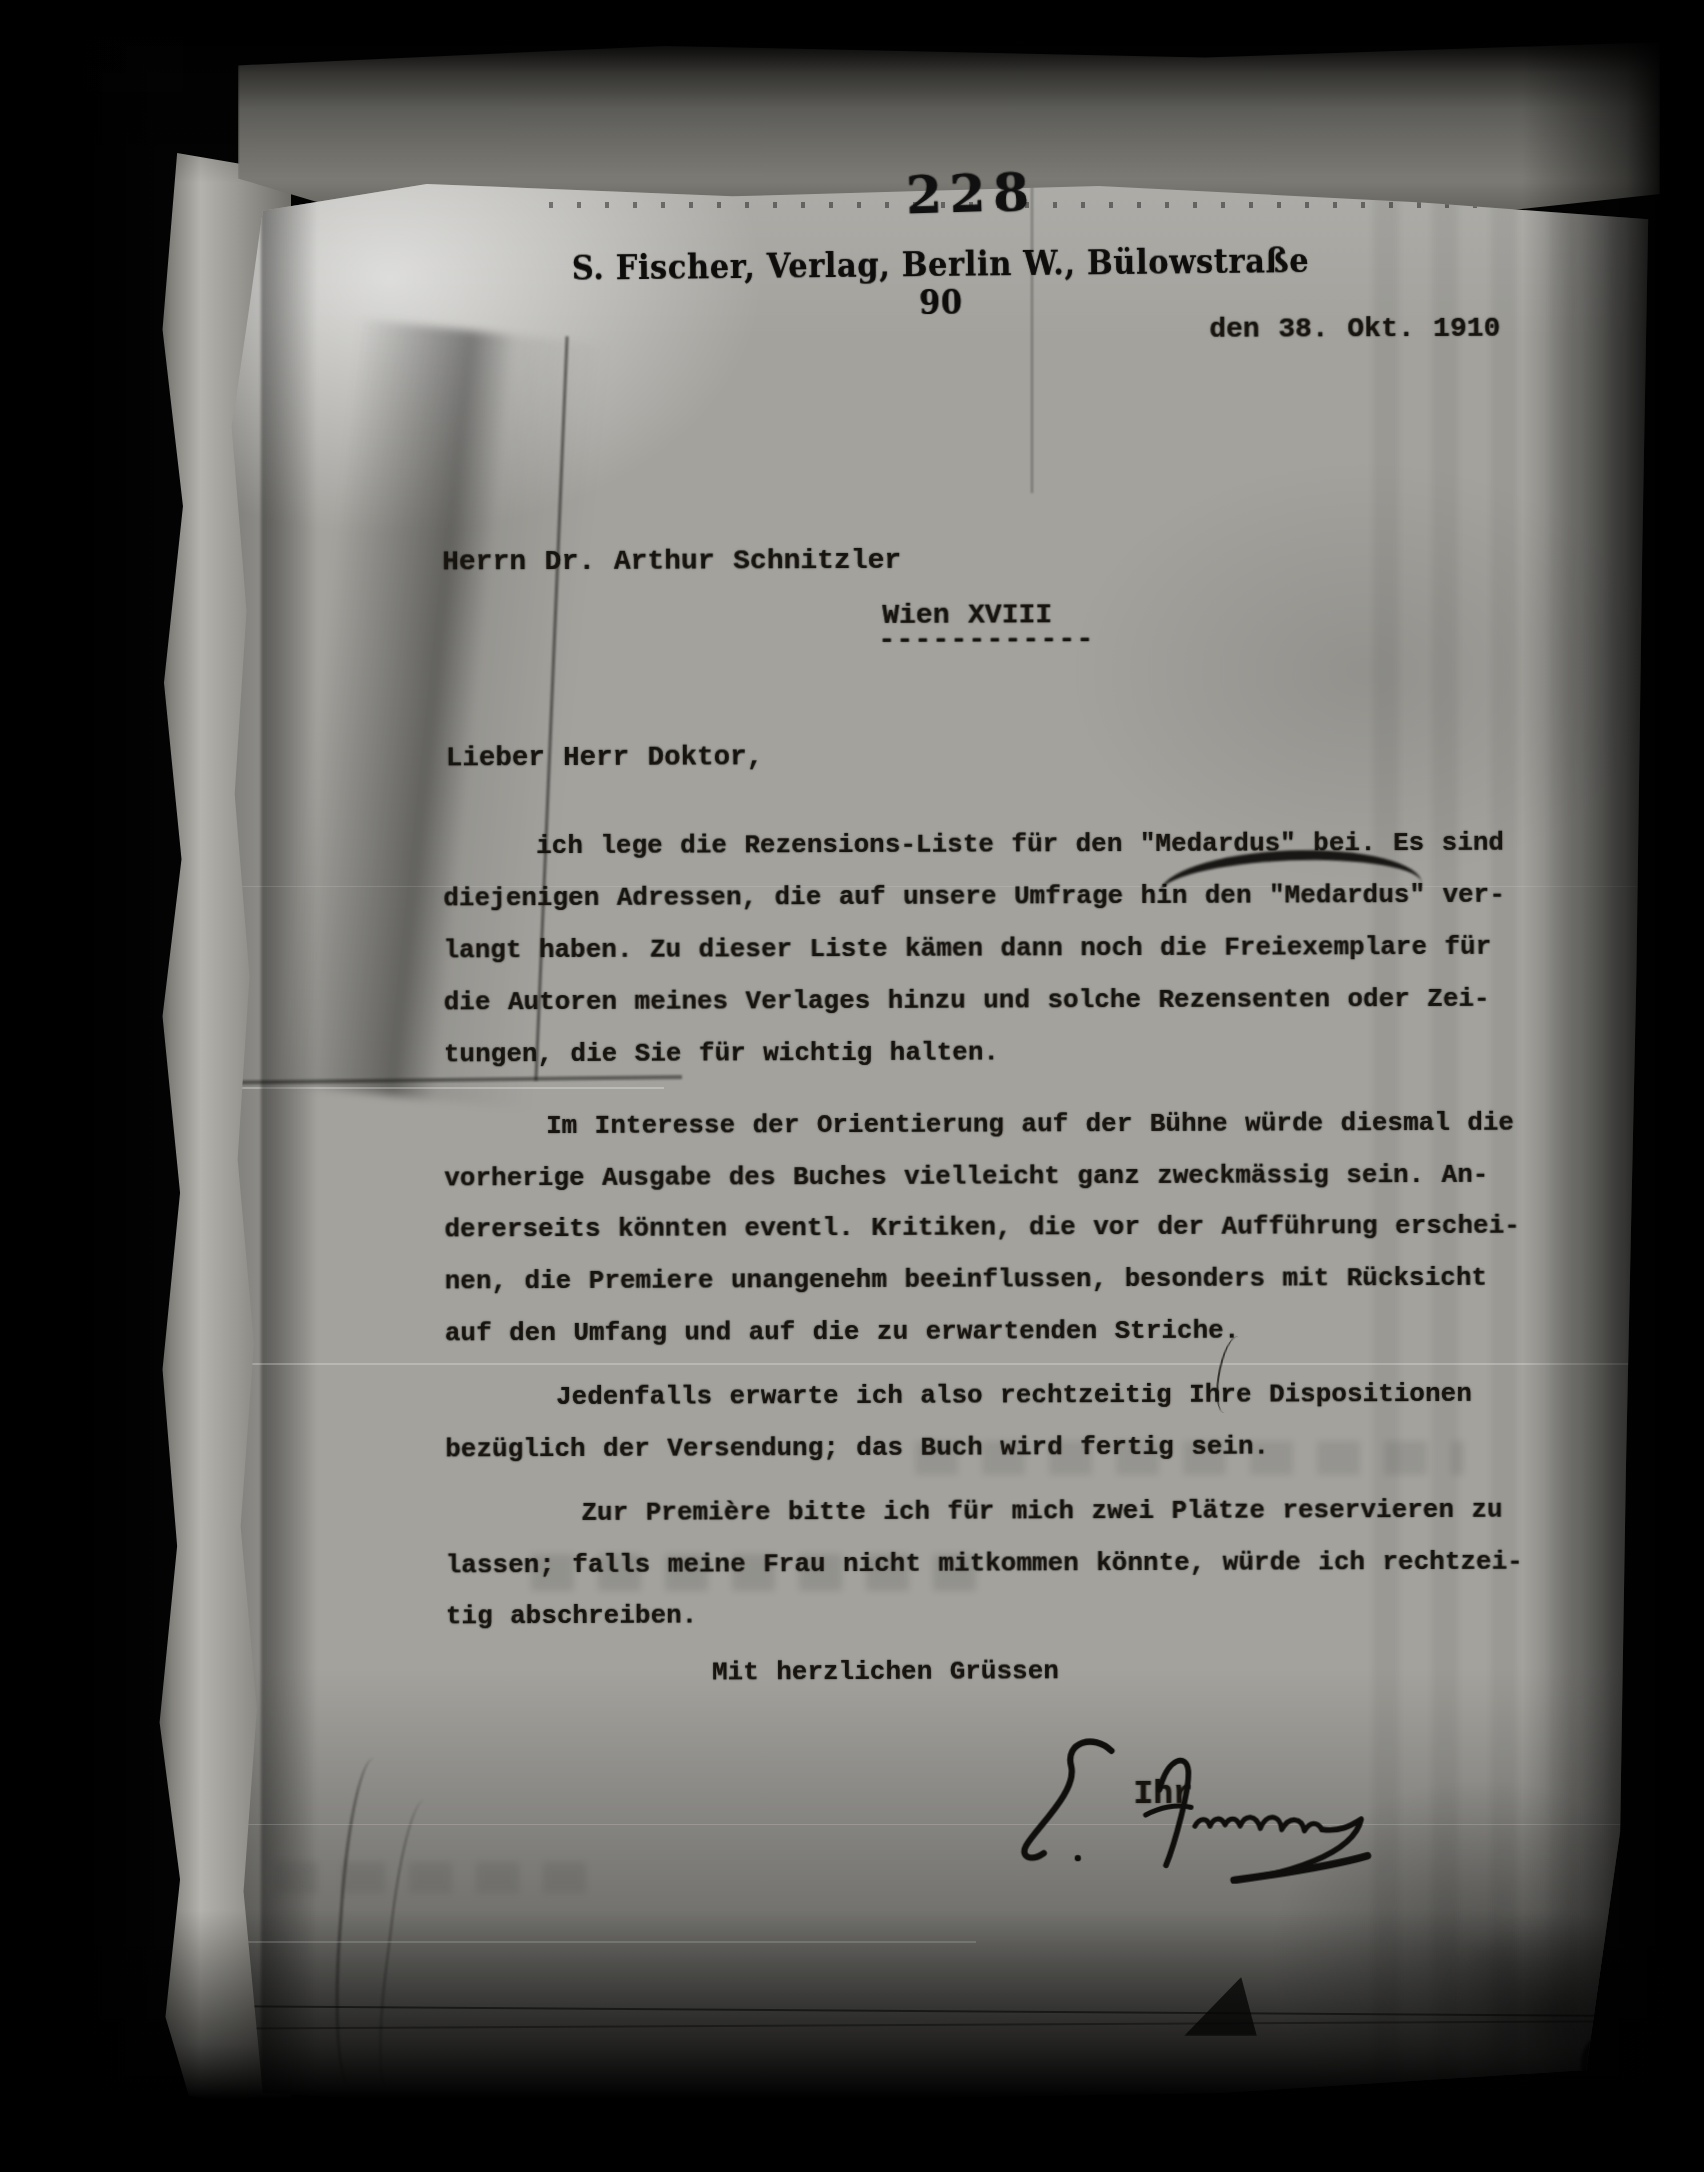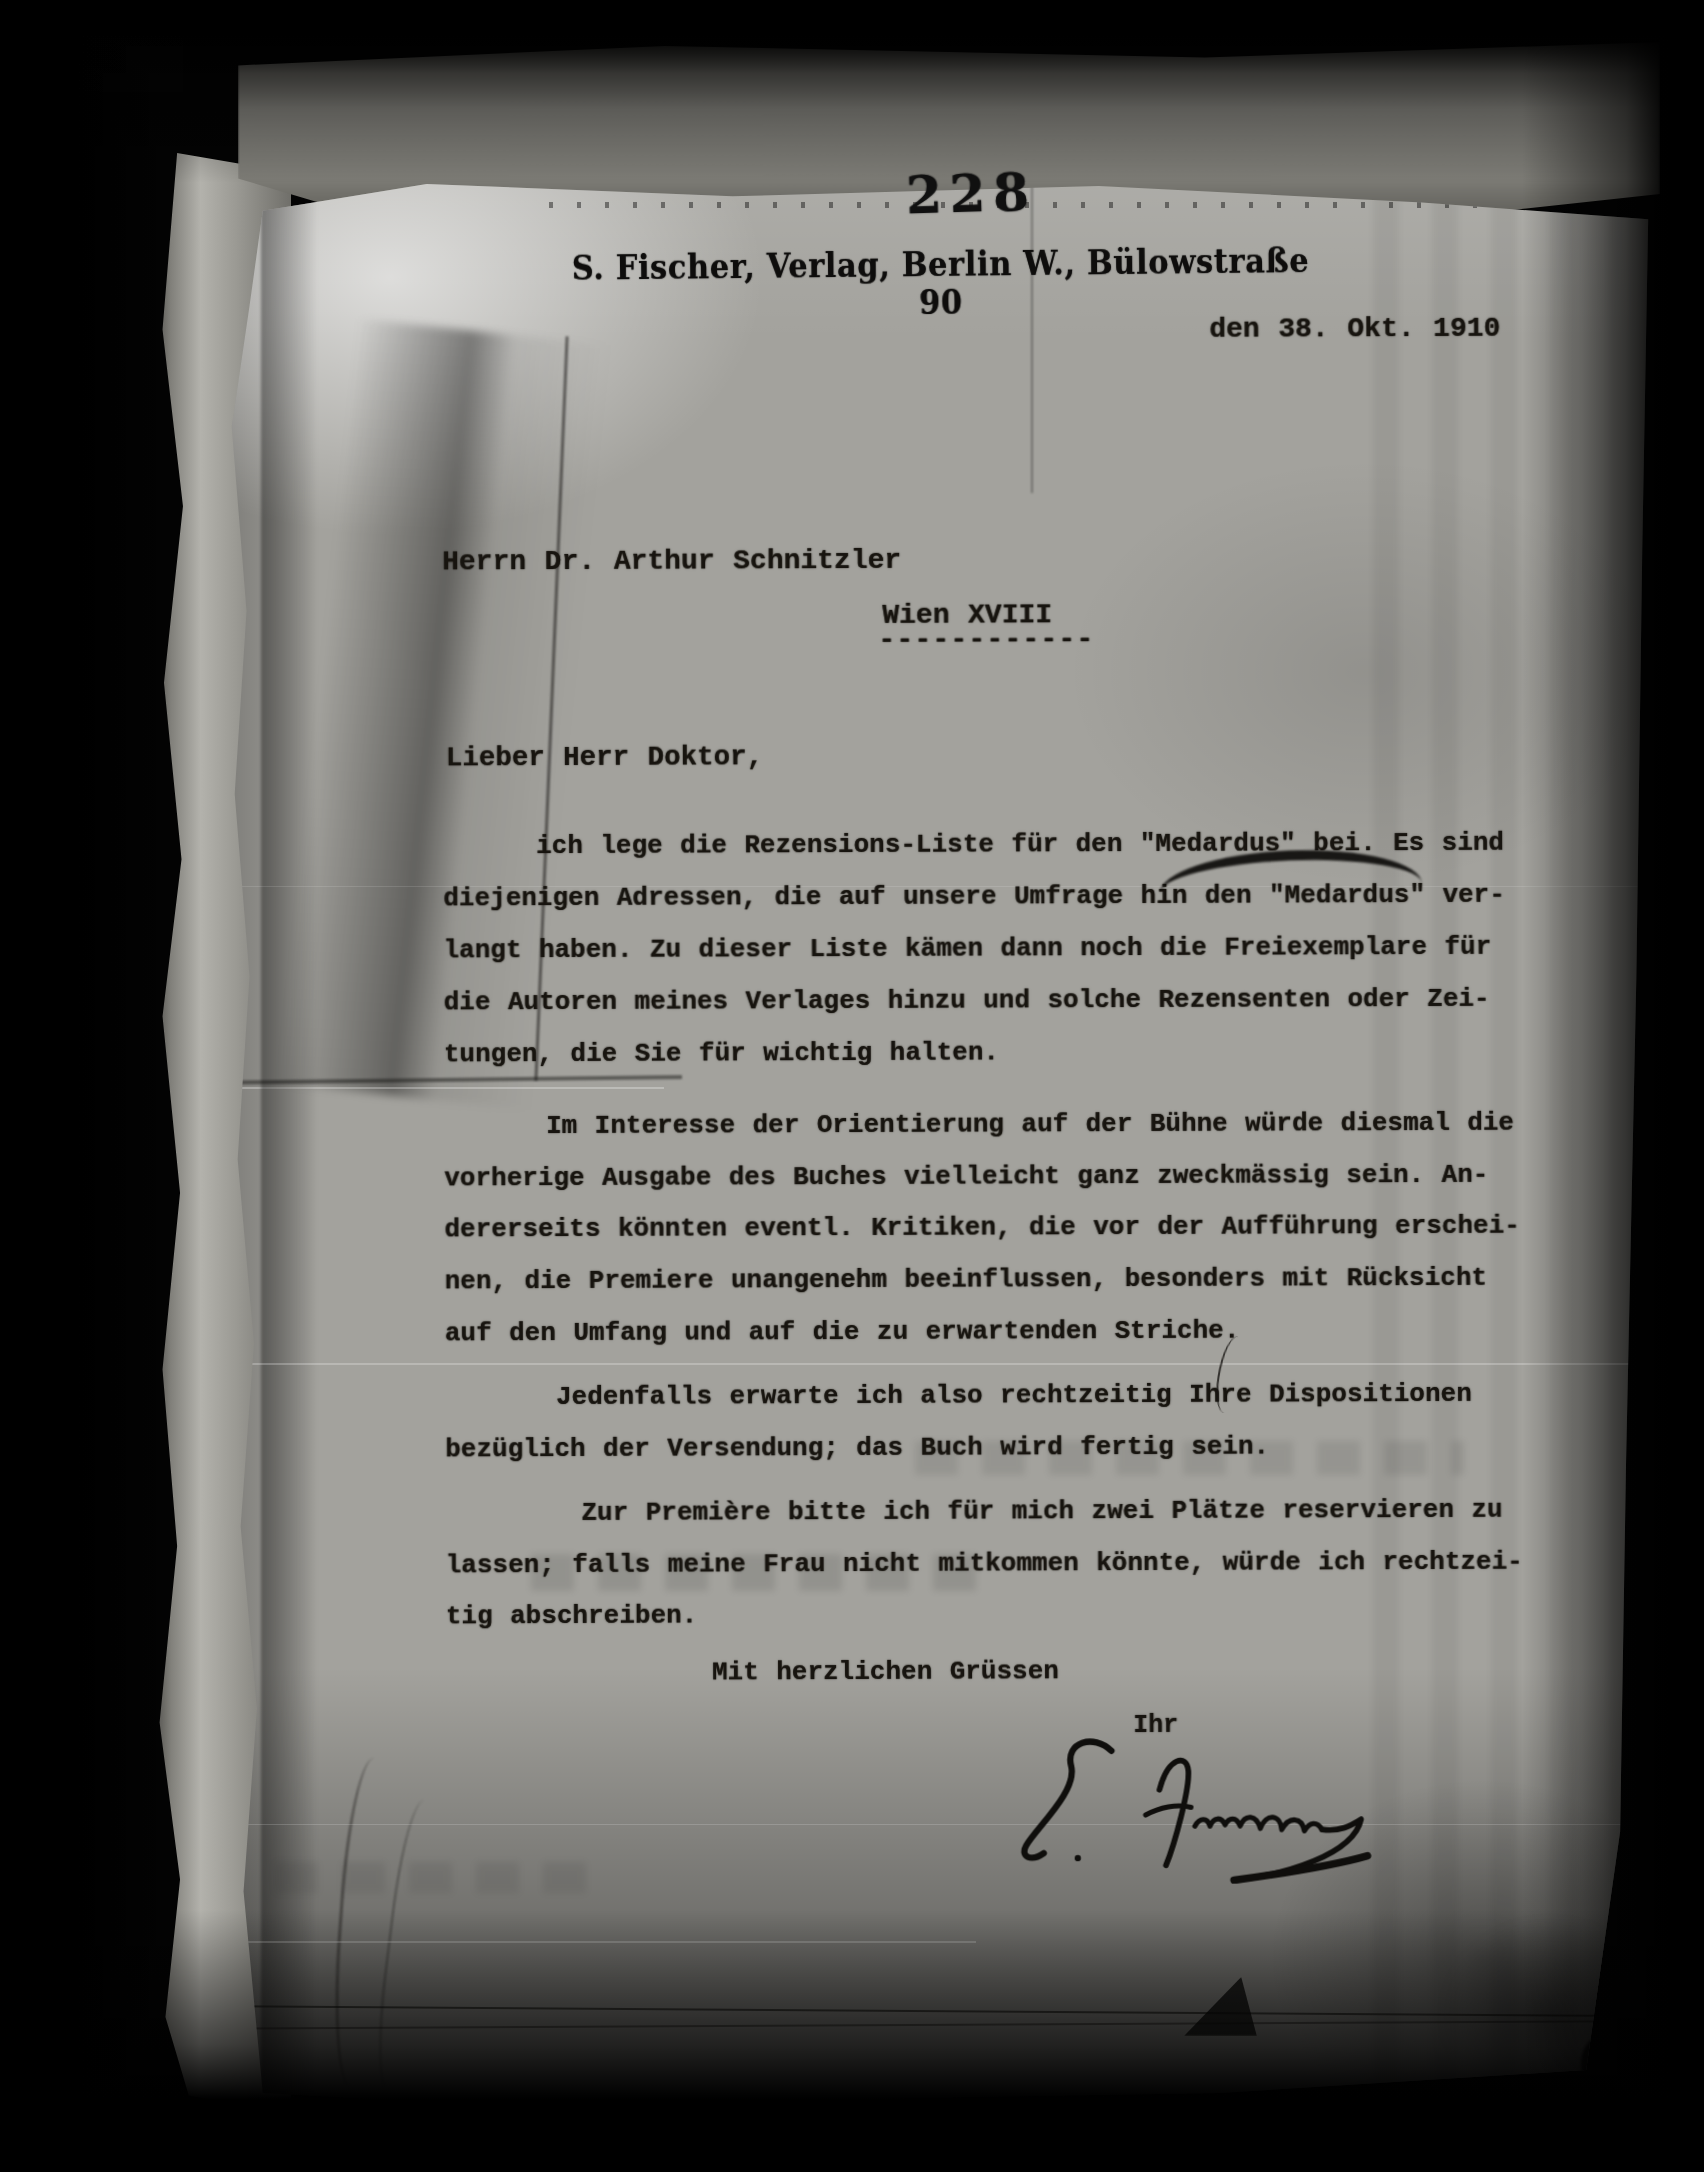--- a/index.html
+++ b/index.html
@@ -171,21 +171,21 @@
     <div class="tw" style="left:444px;top:1317px;">auf den Umfang und auf die zu erwartenden Striche.</div>
 
     <div class="tw" style="left:555px;top:1381px;">Jedenfalls erwarte ich also rechtzeitig Ihre Dispositionen</div>
     <div class="tw" style="left:444px;top:1433px;">bezüglich der Versendung; das Buch wird fertig sein.</div>
 
     <div class="tw" style="left:580px;top:1497px;">Zur Première bitte ich für mich zwei Plätze reservieren zu</div>
     <div class="tw" style="left:444px;top:1549px;">lassen; falls meine Frau nicht mitkommen könnte, würde ich rechtzei-</div>
     <div class="tw" style="left:444px;top:1600px;">tig abschreiben.</div>
 
     <div class="tw" style="left:710px;top:1657px;">Mit herzlichen Grüssen</div>
-    <div class="tw" style="left:1131px;top:1712px;font-size:25px;">Ihr</div>
+    <div class="tw" style="left:1131px;top:1776px;font-size:33px;">Ihr</div>
 
     <div class="smudge-arc"></div>
     <div class="pen-stroke"></div>
 
     <div class="sig-box" title="S. Fischer">
       <svg viewBox="0 0 640 240">
         <g fill="none" stroke="#0f0e0c" stroke-linecap="round" stroke-linejoin="round">
           <path stroke-width="10" d="M186,30 C158,2 112,16 122,54 C132,94 66,152 50,180 C40,198 58,206 78,192"></path>
           <circle cx="132" cy="200" r="5" fill="#0f0e0c" stroke="none"></circle>
           <path stroke-width="9" d="M262,92 C276,40 306,34 308,62 C310,92 286,178 272,212"></path>

